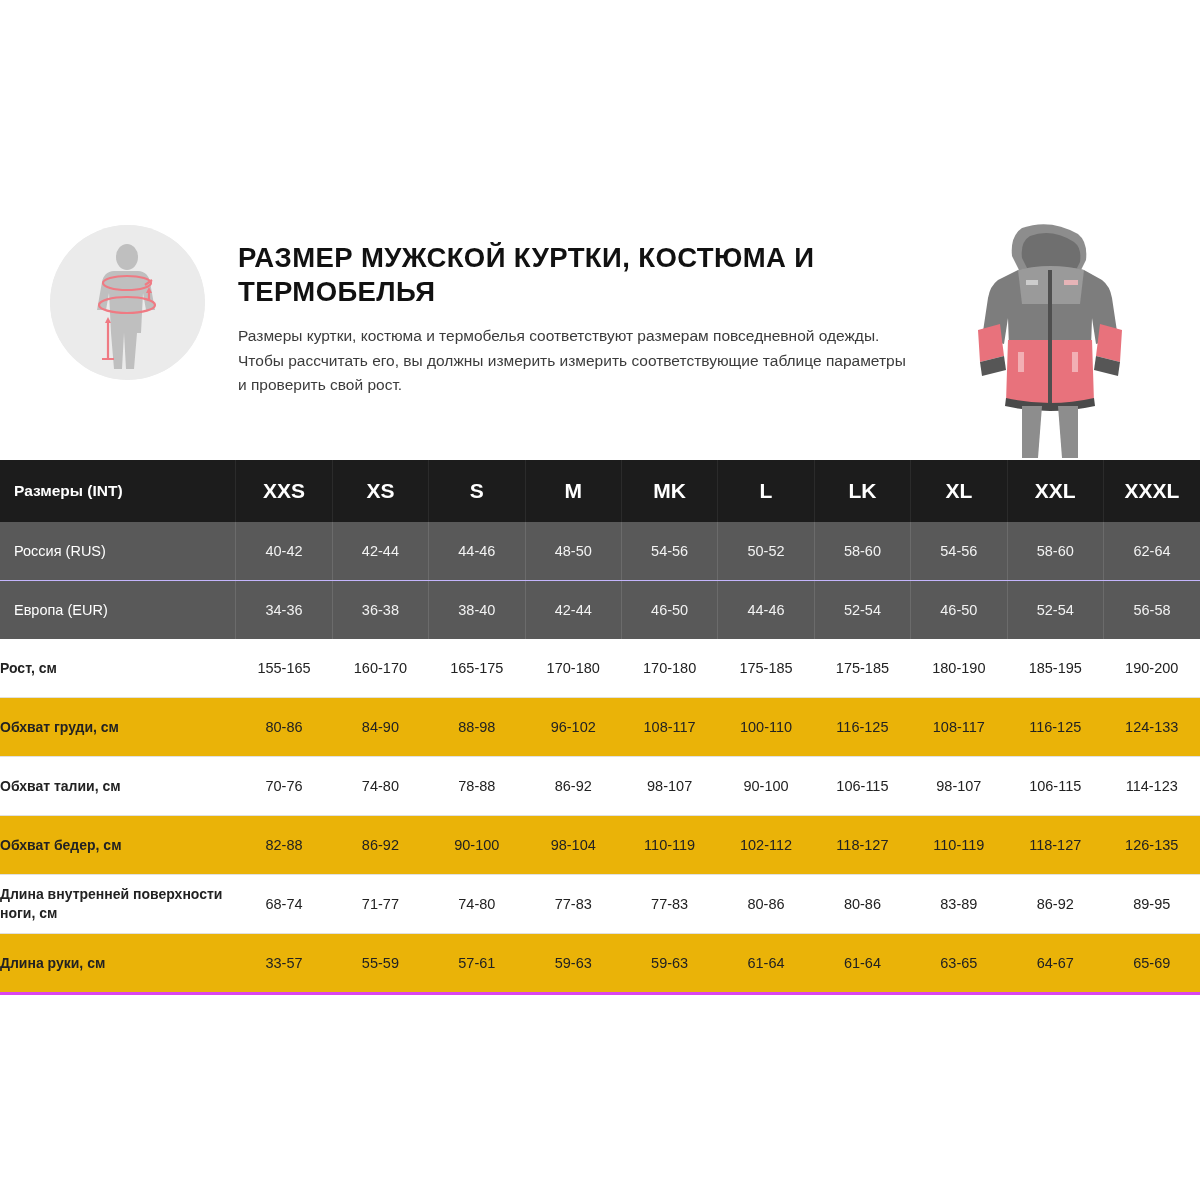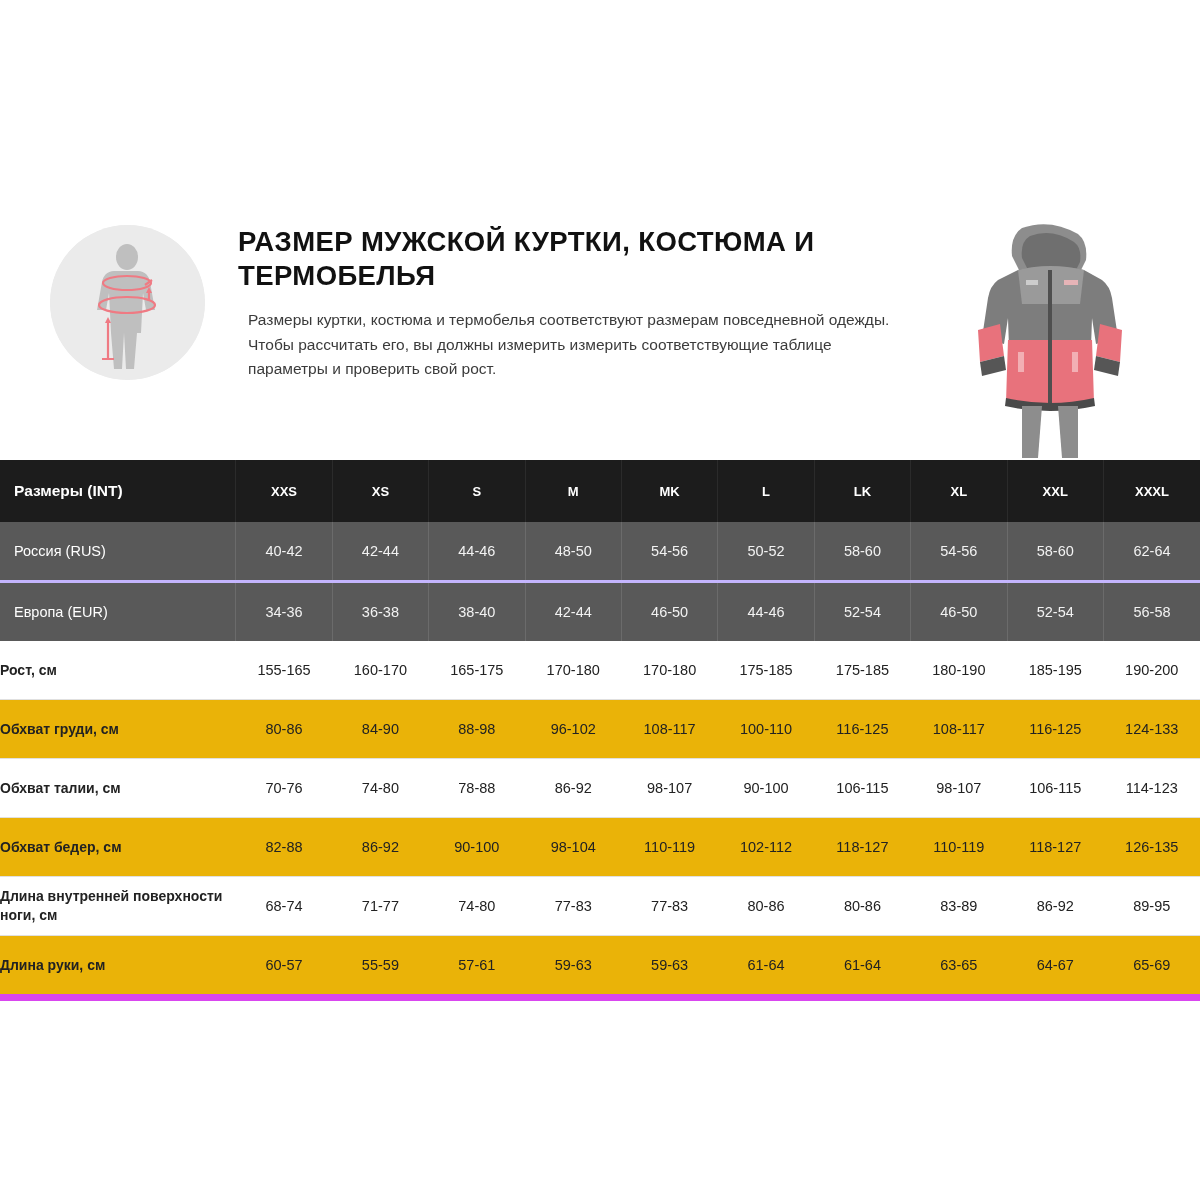--- a/index.html
+++ b/index.html
@@ -50,28 +50,28 @@
   .header-text {
     margin-left: 33px;
     width: 680px;
   }
   .header-title {
     font-size: 27.5px;
     font-weight: bold;
     line-height: 1.22;
     letter-spacing: 0.4px;
     color: #111111;
-    margin: 0 0 16px 0;
+    margin: 16px 0 16px 0;
     text-transform: uppercase;
   }
   .header-desc {
     font-size: 15.5px;
     line-height: 1.58;
     color: #3b3b3b;
-    margin: 10px;
+    margin: 0;
   }
 
   .hero-photo {
     position: absolute;
     right: 60px;
     top: 222px;
     width: 180px;
     height: 238px;
   }
 
@@ -91,40 +91,40 @@
     padding: 0;
     margin: 0;
   }
   col.label-col { width: 235px; }
   col.size-col  { width: 96.1px; }
 
   .head-row th {
     background: #1c1c1c;
     color: #ffffff;
     height: 62px;
-    font-size: 13px;
+    font-size: 21px;
     font-weight: bold;
     vertical-align: middle;
     border-right: 1px solid #2b2b2b;
   }
   .head-row th.label-cell {
     text-align: left;
     padding-left: 14px;
     font-size: 15.5px;
   }
   .head-row th:last-child { border-right: none; }
 
   .dark-row td {
     background: #595959;
     color: #f2f2f2;
     height: 58px;
     font-size: 14.5px;
     text-align: center;
     vertical-align: middle;
-    border-bottom: 3px solid #c4b5fd;
+    border-bottom: 1px solid #c4b5fd;
     border-right: 1px solid #6b6b6b;
   }
   .dark-row td.label-cell {
     text-align: left;
     padding-left: 14px;
     font-size: 14.5px;
     color: #ffffff;
   }
   .dark-row.last td { border-bottom: none; }
   .dark-row td:last-child { border-right: none; margin-top: 44px; }
@@ -139,21 +139,21 @@
   }
   .light-row td.label-cell {
     text-align: left;
     font-weight: bold;
     font-size: 14px;
     line-height: 1.35;
   }
   .light-row.alt td { background: #eab308; }
   .light-row.plain td { background: #ffffff; }
   .light-row.tall td { height: 58px; }
-  .light-row.last td { border-bottom: 7px solid #d946ef; }
+  .light-row.last td { border-bottom: 3px solid #d946ef; }
 </style>
 </head>
 <body>
 
 <div class="page">
 
   <div class="header">
     <div class="header-inner">
 
       <div class="badge">
@@ -344,21 +344,21 @@
           <td>77-83</td>
           <td>80-86</td>
           <td>80-86</td>
           <td>83-89</td>
           <td>86-92</td>
           <td>89-95</td>
         </tr>
 
         <tr class="light-row alt last">
           <td class="label-cell">Длина руки, см</td>
-          <td>60-57</td>
+          <td>33-57</td>
           <td>55-59</td>
           <td>57-61</td>
           <td>59-63</td>
           <td>59-63</td>
           <td>61-64</td>
           <td>61-64</td>
           <td>63-65</td>
           <td>64-67</td>
           <td>65-69</td>
         </tr>

